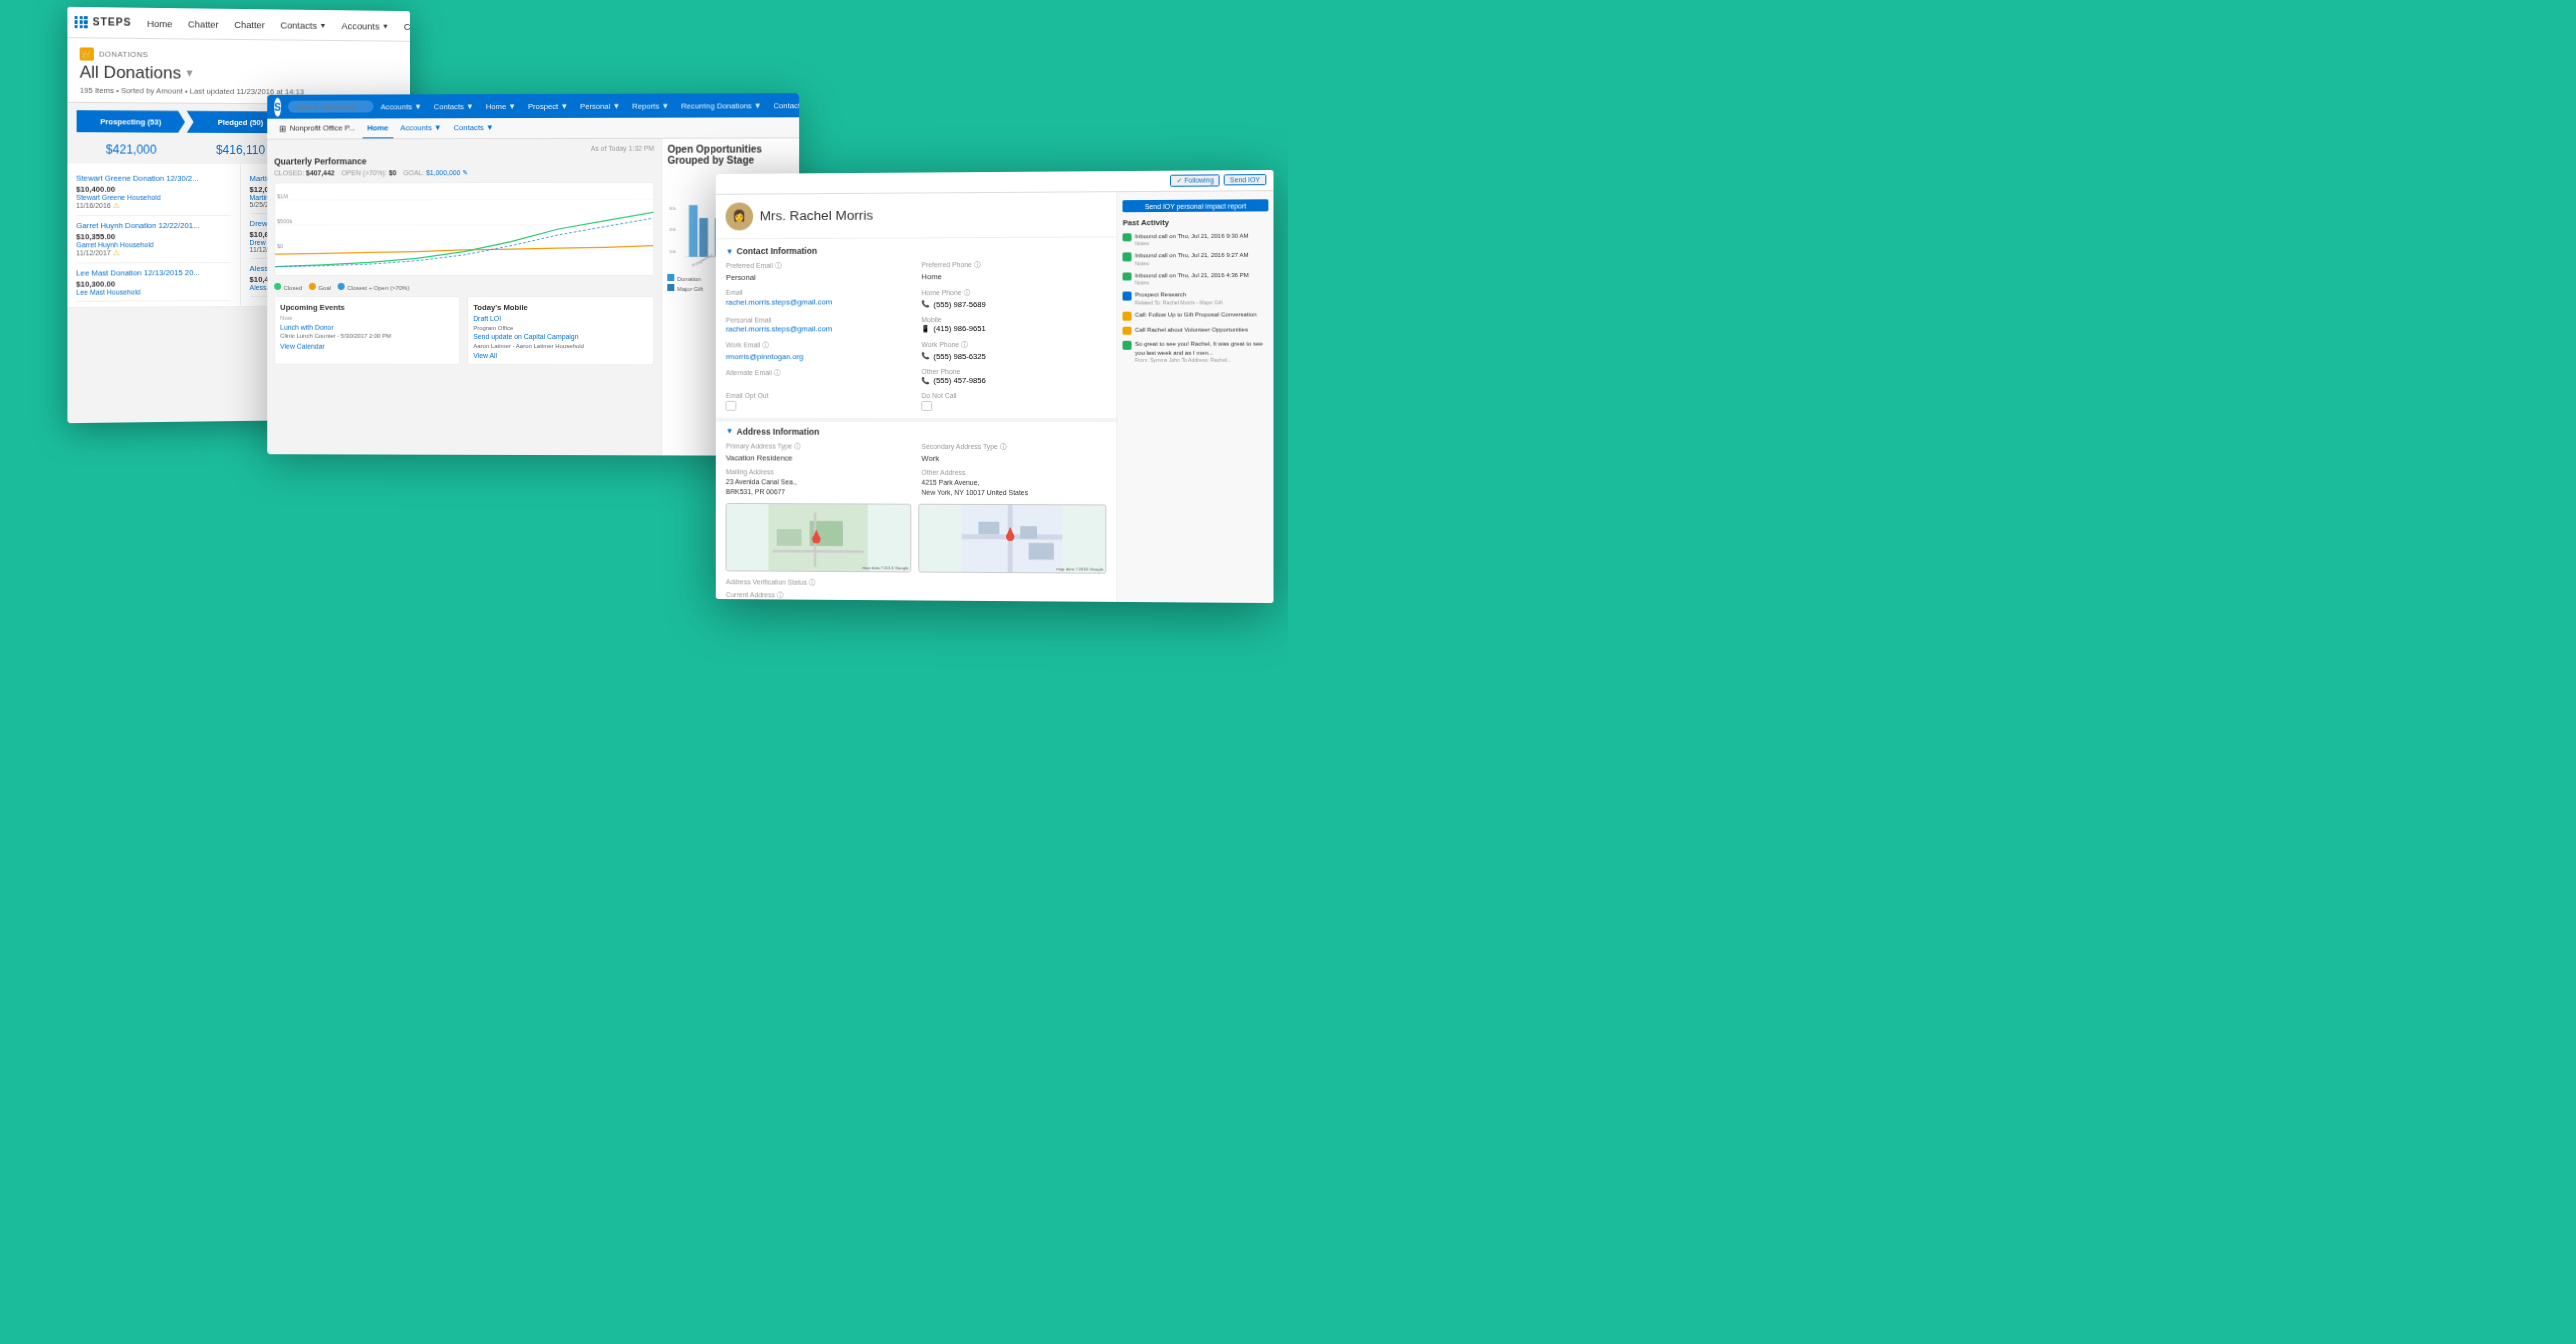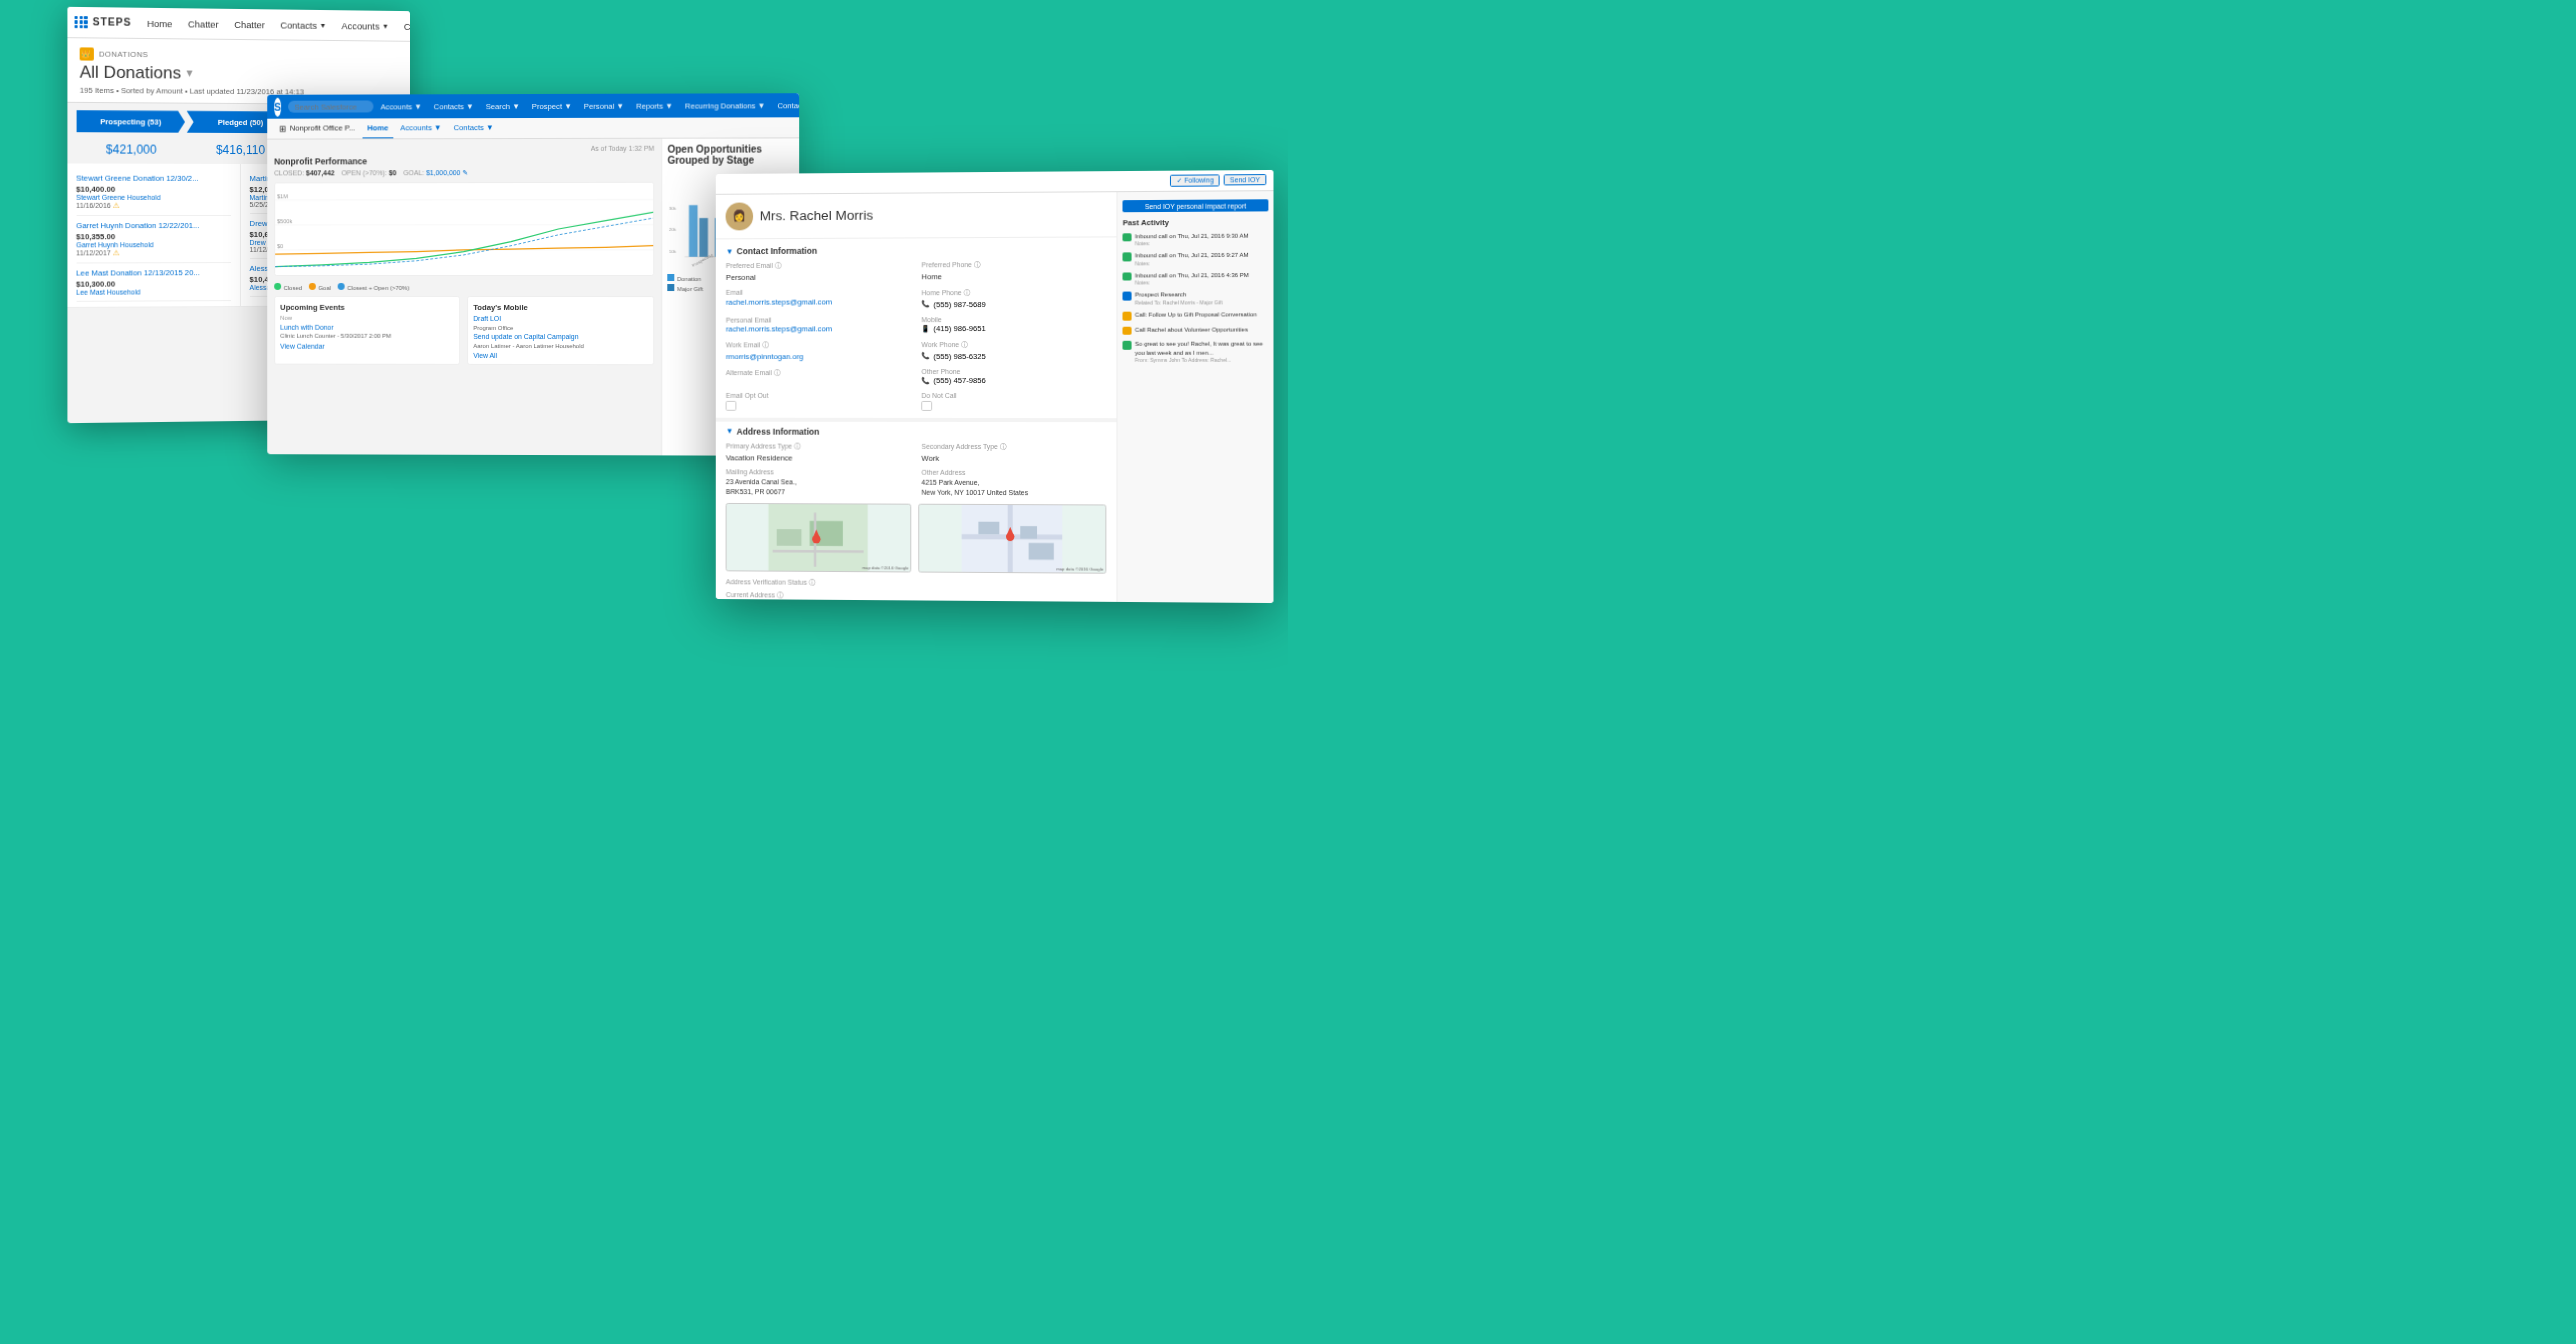--- a/index.html
+++ b/index.html
@@ -736,21 +736,21 @@
   </div>
 </div>
 
 <div class="window-dashboard">
 
   <div class="sf-nav">
     <div class="sf-logo">S</div>
     <input class="sf-search" type="text" placeholder="Search Salesforce" style="">
     <span class="sf-nav-item">Accounts ▼</span>
     <span class="sf-nav-item">Contacts ▼</span>
-    <span class="sf-nav-item">Search ▼</span>
+    <span class="sf-nav-item">Home ▼</span>
     <span class="sf-nav-item">Prospect ▼</span>
     <span class="sf-nav-item">Personal ▼</span>
     <span class="sf-nav-item">Reports ▼</span>
     <span class="sf-nav-item">Recurring Donations ▼</span>
     <span class="sf-nav-item">Contact Verge</span>
 
   </div>
 
   <div class="sf-sub-nav">
     <div class="sf-nonprofit-badge">
@@ -759,21 +759,21 @@
     </div>
     <div class="sf-sub-item active">Home</div>
     <div class="sf-sub-item">Accounts ▼</div>
     <div class="sf-sub-item">Contacts ▼</div>
   </div>
 
   <div class="sf-content">
     <div class="sf-main">
       <div class="sf-date">As of Today 1:32 PM</div>
 
-      <div class="quarterly-header">Nonprofit Performance</div>
+      <div class="quarterly-header">Quarterly Performance</div>
       <div class="quarterly-stats">
         <span><span class="q-stat-label">CLOSED: </span><span class="q-stat-val">$407,442</span></span>
         <span><span class="q-stat-label">OPEN (&gt;70%): </span><span class="q-stat-val">$0</span></span>
         <span><span class="q-stat-label">GOAL: </span><span class="q-stat-goal">$1,000,000 ✎</span></span>
       </div>
 
       <div class="chart-area">
         <svg class="chart-svg" viewBox="0 0 400 110" preserveAspectRatio="none">
 
           <line x1="0" y1="20" x2="400" y2="20" stroke="#eee" stroke-width="0.5"></line>

